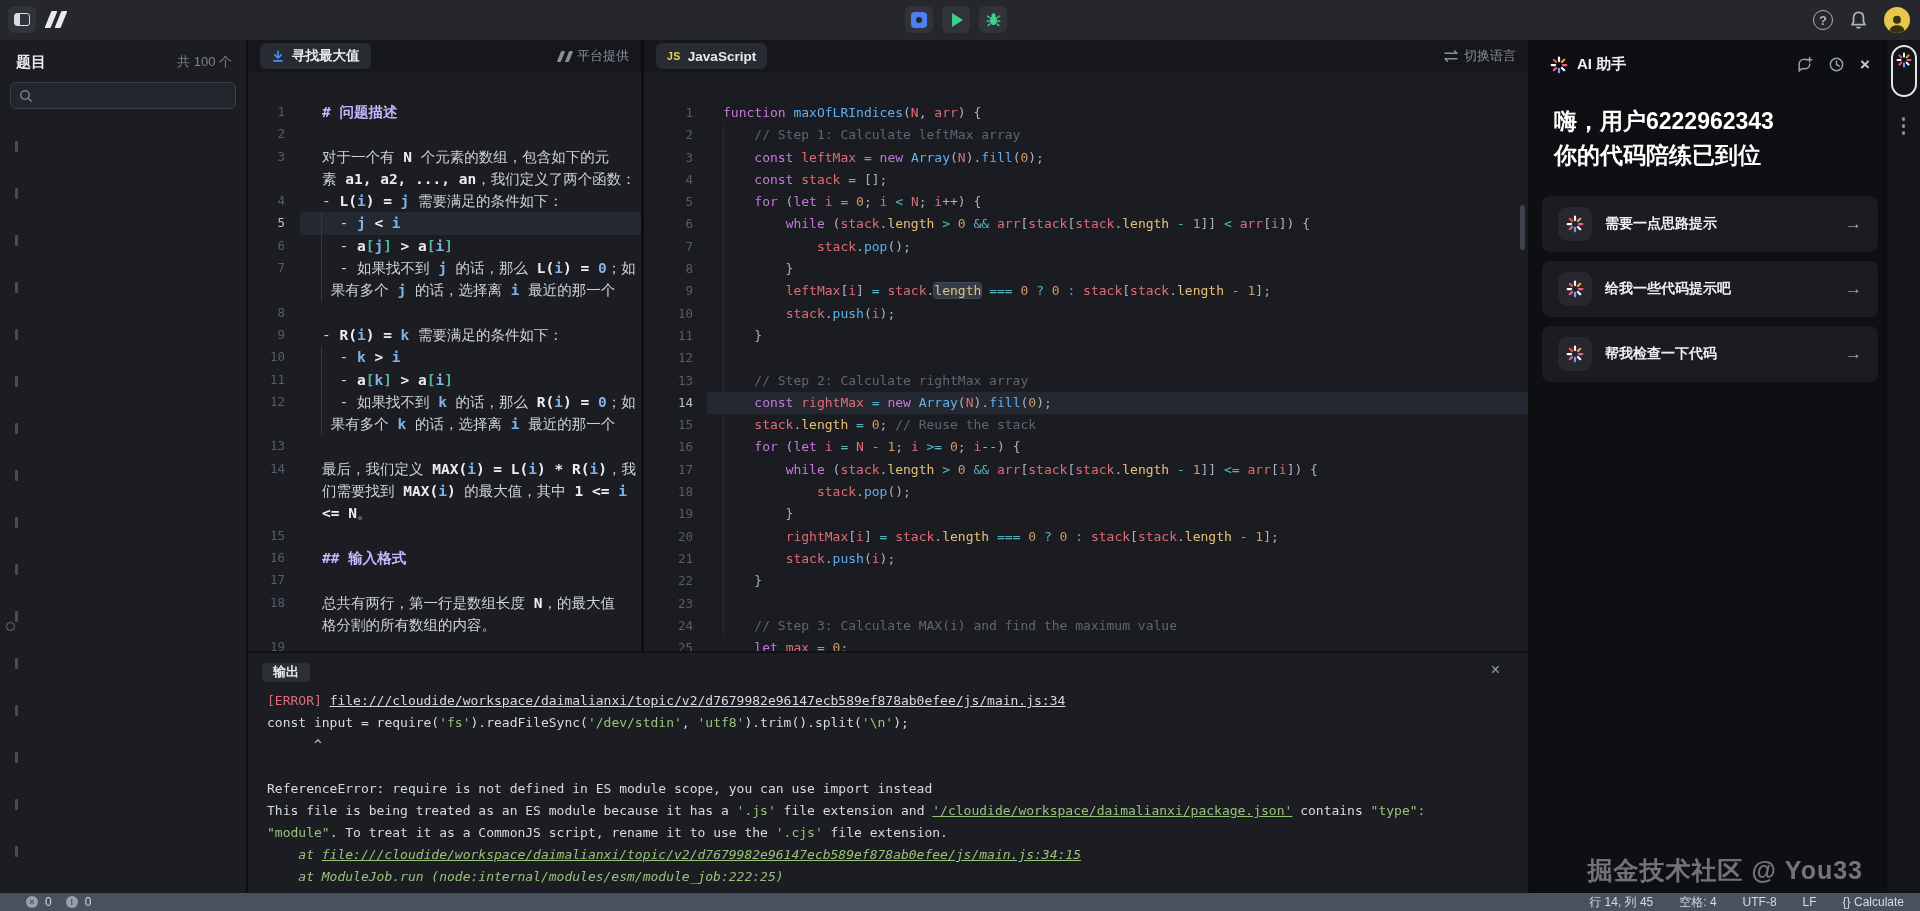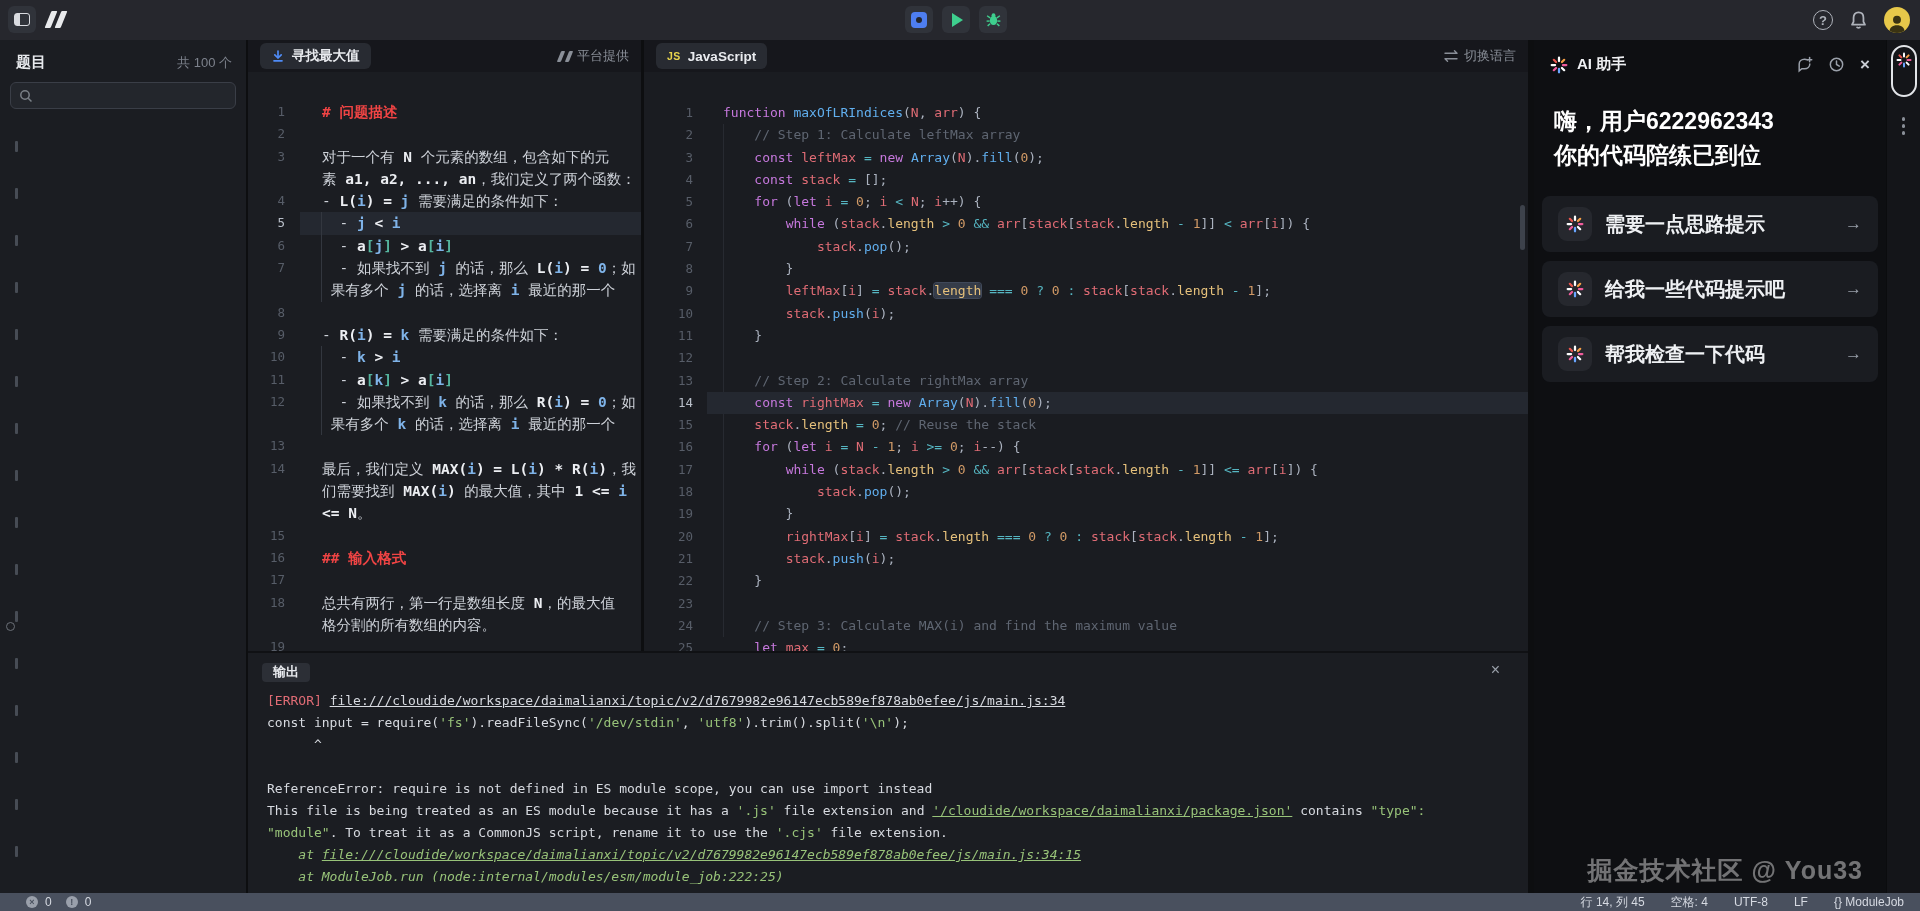--- a/index.html
+++ b/index.html
@@ -18,21 +18,21 @@
   .blue-dot-glyph { width:16px; height:16px; background:#4e7ef0; border-radius:4px; position:relative; }
   .blue-dot-glyph::after { content:""; position:absolute; left:5px; top:5px; width:6px; height:6px; border-radius:50%; background:#23252b; }
   .play-glyph { width:0; height:0; border-left:11px solid #3ecf8e; border-top:7px solid transparent; border-bottom:7px solid transparent; margin-left:3px; }
   .tb-right { position:absolute; right:10px; top:0; height:40px; display:flex; align-items:center; gap:16px; }
   .help-glyph { width:20px; height:20px; border:1.6px solid #aeb2ba; border-radius:50%; color:#aeb2ba;
     font-size:13px; font-weight:bold; display:flex; align-items:center; justify-content:center; cursor:pointer; }
   .avatar { width:26px; height:26px; border-radius:50%; background:#e7c84a; display:flex; align-items:flex-end; justify-content:center; overflow:hidden; cursor:pointer; }
 
   
   .sidebar { position:absolute; left:0; top:40px; width:247px; height:853px; background:#1b1d22; border-right:1px solid #0d0e10; }
-  .sb-head { display:flex; align-items:center; justify-content:space-between; padding:13px 14px 10px 16px; }
+  .sb-head { display:flex; align-items:flex-start; justify-content:space-between; padding:13px 14px 10px 16px; }
   .sb-title { font-size:15px; font-weight:bold; color:#e8eaee; }
   .sb-count { font-size:13px; color:#7d828c; }
   .sb-search { margin:0 10px; height:27px; background:#23262c; border:1px solid #3a3e47; border-radius:6px;
     display:flex; align-items:center; padding:0 8px; }
   .sb-search input { flex:1; background:transparent; border:none; outline:none; color:#d6dae0; font-size:13px; margin-left:6px; }
   .sb-list { margin-top:14px; }
   .skel-item { height:47px; display:flex; align-items:center; cursor:pointer; }
   .skel-item i { display:block; width:2.5px; height:11px; background:#474c55; margin-left:15px; border-radius:1px; }
   .sb-ring { position:absolute; left:6px; top:582px; width:9px; height:9px; border:1.5px solid #6b7078; border-radius:50%; }
 
@@ -48,21 +48,21 @@
   .lc { flex:1; position:relative; }
   .line.hl .lc { background:#242830; }
   .line.hl .ln { color:#b9bfc9; }
 
   
   .problem { position:absolute; left:248px; top:40px; width:395px; height:611px; background:#1b1d22; border-right:2px solid #0d0e10; }
   .problem .ed-scroll-body { padding-top:29px; font-size:14.5px; }
   .problem .ln { width:52px; padding-right:15px; }
   .problem .lc { padding-left:22px; }
   .problem .line.guide .lc::before { content:""; position:absolute; left:21px; top:0; bottom:0; width:1px; background:#33373f; }
-  .tk-h { color:#ef4444; font-weight:bold; }
+  .tk-h { color:#c4b5fd; font-weight:bold; }
   .tk-t { color:#ced2d9; }
   .tk-c { color:#eceef2; font-weight:600; }
   .tk-ci { color:#7fb3e8; font-weight:600; }
   .tk-cb { color:#56b6a0; font-weight:600; }
 
   
   .editor { position:absolute; left:644px; top:40px; width:884px; height:611px; background:#1a1c21; }
   .editor .ed-scroll-body { padding-top:30px; font-size:13px; }
   .editor .ln { width:63px; padding-right:14px; }
   .editor .lc { padding-left:16px; }
@@ -93,21 +93,21 @@
   .ai-head { display:flex; align-items:center; gap:9px; padding:15px 16px 0; }
   .ai-title { font-size:15px; font-weight:bold; color:#f0f1f4; }
   .ai-head-icons { margin-left:auto; display:flex; align-items:center; gap:15px; color:#9aa0aa; }
   .ai-head-icons .ico { cursor:pointer; display:flex; }
   .ai-greet { padding:30px 20px 0; font-size:23px; font-weight:bold; color:#ffffff; line-height:34px; }
   .ai-cards { padding:24px 8px 0; }
   .ai-card { background:#1a1c21; border-radius:8px; height:56px; display:flex; align-items:center;
     padding:0 16px; margin-bottom:9px; cursor:pointer; }
   .ai-card .icon-chip { width:34px; height:34px; background:#26282e; border-radius:9px;
     display:flex; align-items:center; justify-content:center; flex:none; }
-  .ai-card .label { margin-left:13px; font-size:20px; font-weight:600; color:#eef0f3; }
+  .ai-card .label { margin-left:13px; font-size:14px; font-weight:600; color:#eef0f3; }
   .ai-card .arrow { margin-left:auto; color:#9aa0aa; font-size:17px; }
 
   
   .rail { position:absolute; left:1886px; top:40px; width:34px; height:853px; background:#141519; border-left:1px solid #0b0c0e; }
   .rail-capsule { margin:5px auto 0; width:26px; height:52px; border:2px solid #e2e4e8; border-radius:13px;
     display:flex; justify-content:center; padding-top:5px; cursor:pointer; }
   .rail-dots { margin:20px auto 0; width:4px; cursor:pointer; }
   .rail-dots i { display:block; width:3.5px; height:3.5px; border-radius:50%; background:#8a8f98; margin-bottom:3.5px; }
 
   
@@ -471,17 +471,17 @@
   </span>
   <span class="st-left">
     <span class="st-circle">!</span>
     <span>0</span>
   </span>
   <span class="st-right" id="st-right">
       <span>行 14, 列 45</span>
       <span>空格: 4</span>
       <span>UTF-8</span>
       <span>LF</span>
-      <span>{} ModuleJob</span>
+      <span>{} Calculate</span>
     </span>
 </div>
 
 <div class="watermark">掘金技术社区 @ You33</div>
 
 </body></html>

